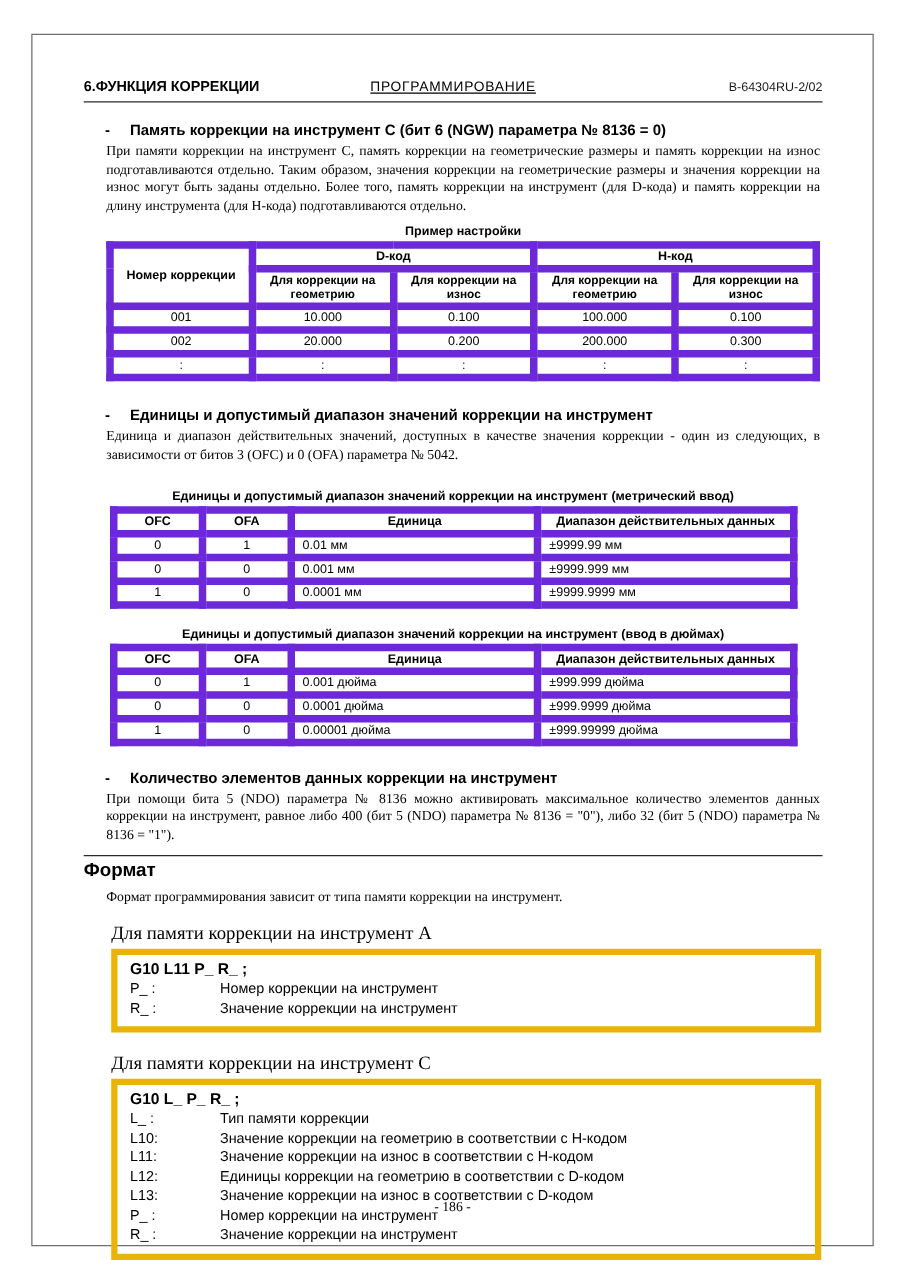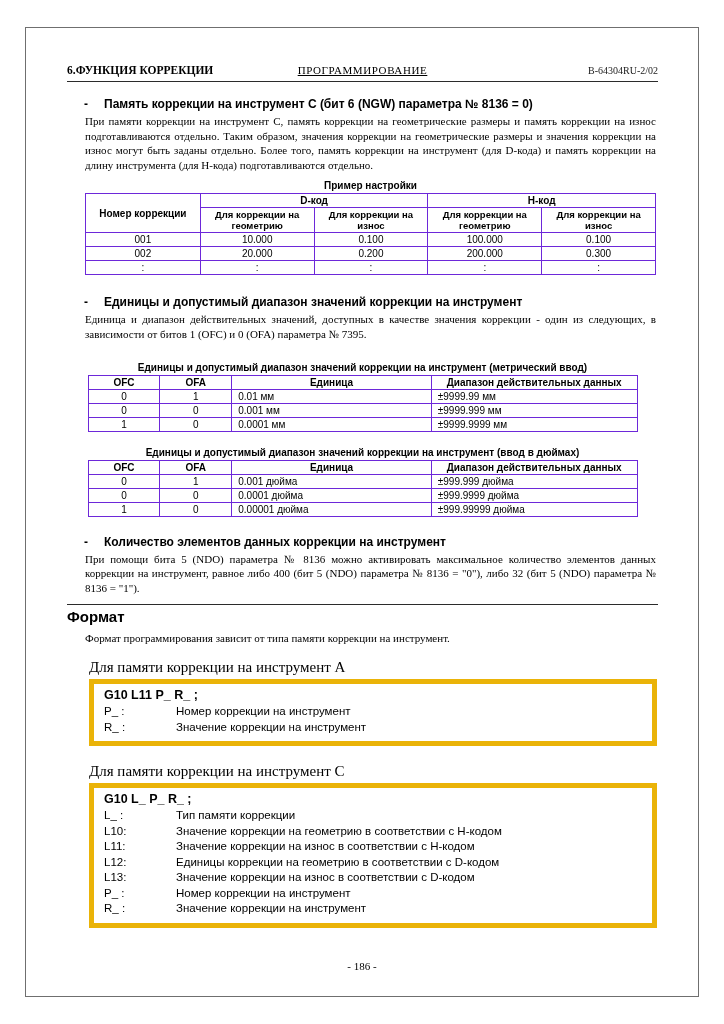--- a/index.html
+++ b/index.html
@@ -11,21 +11,21 @@
   .frame {
     position:absolute; left:25px; top:27px; width:672px; height:968px;
     border:1px solid #6f6f6f;
   }
   .content { position:absolute; left:67px; top:64px; width:591px; }
 
   
   .hdr {
     display:flex; align-items:baseline;
     border-bottom:1.5px solid #2b2b2b; padding-bottom:5px;
-    font-family:Liberation Serif, serif;
+    font-family:Liberation Sans, sans-serif;
   }
   .hdr-left { flex:1; font-weight:bold; font-size:11.5px; }
   .hdr-center { flex:none; font-size:11px; letter-spacing:0.6px; text-decoration:underline; }
   .hdr-right { flex:1; text-align:right; font-size:10px; color:#1a1a1a; }
 
   
   .sec-head {
     display:flex; margin-top:15px;
     font-family:"Liberation Sans", sans-serif; font-weight:bold; font-size:12px;
   }
@@ -37,21 +37,21 @@
     text-align:justify; font-size:11px; line-height:14.6px;
   }
 
   
   .tbl-wrap { margin-top:8px; }
   .tbl-caption {
     text-align:center; font-family:"Liberation Sans", sans-serif;
     font-weight:bold; font-size:10px; margin-bottom:2px;
   }
   table.tbl { border-collapse:collapse; font-family:"Liberation Sans", sans-serif; font-size:10px; table-layout:fixed; }
-  table.tbl td { border:1px solid #6d28d9; text-align:center; padding:1px 3px; vertical-align:middle; overflow:hidden; }
+  table.tbl td { border:6px solid #6d28d9; text-align:center; padding:1px 3px; vertical-align:middle; overflow:hidden; }
   table.tbl td.th { font-weight:bold; }
   table.tbl td.sub { font-size:9.5px; line-height:11px; }
   table.tbl td.left { text-align:left; padding-left:6px; }
   .ex-wrap { margin-left:18px; width:571px; }
   .units-wrap { width:550px; margin-left:auto; margin-right:auto; }
 
   
   .rule { border-top:1.5px solid #2b2b2b; margin-top:9px; }
   .fmt-title { margin-top:3px; font-family:"Liberation Sans", sans-serif; font-weight:bold; font-size:15px; }
   .fmt-intro { margin:7px 0 0 18px; font-size:11px; }
@@ -134,21 +134,21 @@
           <td>:</td>
         </tr>
       </tbody>
         </table>
     </div>
 
     <div class="sec-head" style="margin-top:20px">
       <span class="dash">-</span>
       <span class="txt">Единицы и допустимый диапазон значений коррекции на инструмент</span>
     </div>
-    <div class="body-text">Единица и диапазон действительных значений, доступных в качестве значения коррекции - один из следующих, в зависимости от битов 1 (OFC) и 0 (OFA) параметра № 7395.</div>
+    <div class="body-text">Единица и диапазон действительных значений, доступных в качестве значения коррекции - один из следующих, в зависимости от битов 3 (OFC) и 0 (OFA) параметра № 5042.</div>
 
     <div class="tbl-wrap units-wrap" style="margin-top:20px">
       <div class="tbl-caption">Единицы и допустимый диапазон значений коррекции на инструмент (метрический ввод)</div>
       <table class="tbl">
         <colgroup>
           <col style="width:72px">
             <col style="width:72px">
             <col style="width:200px">
             <col style="width:206px">
         </colgroup>

